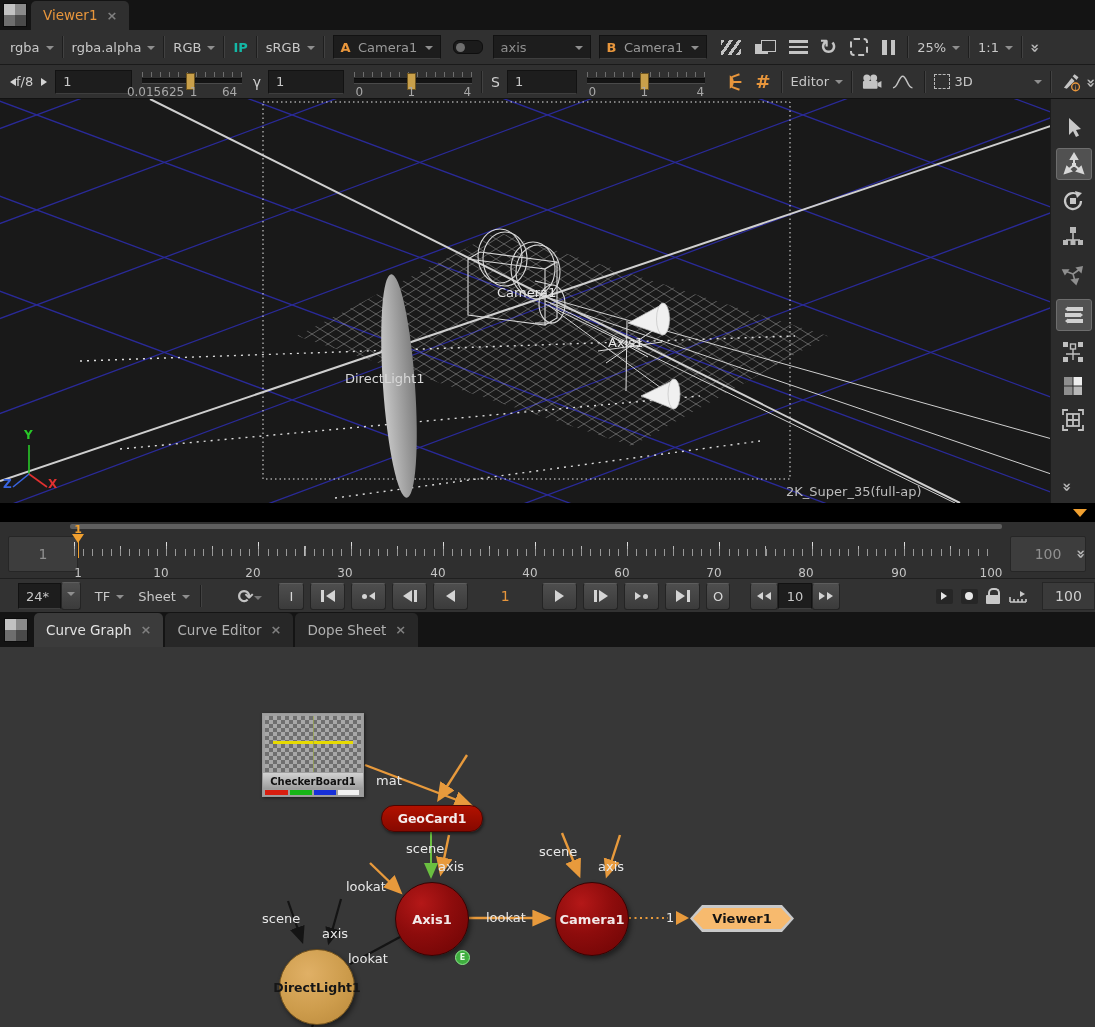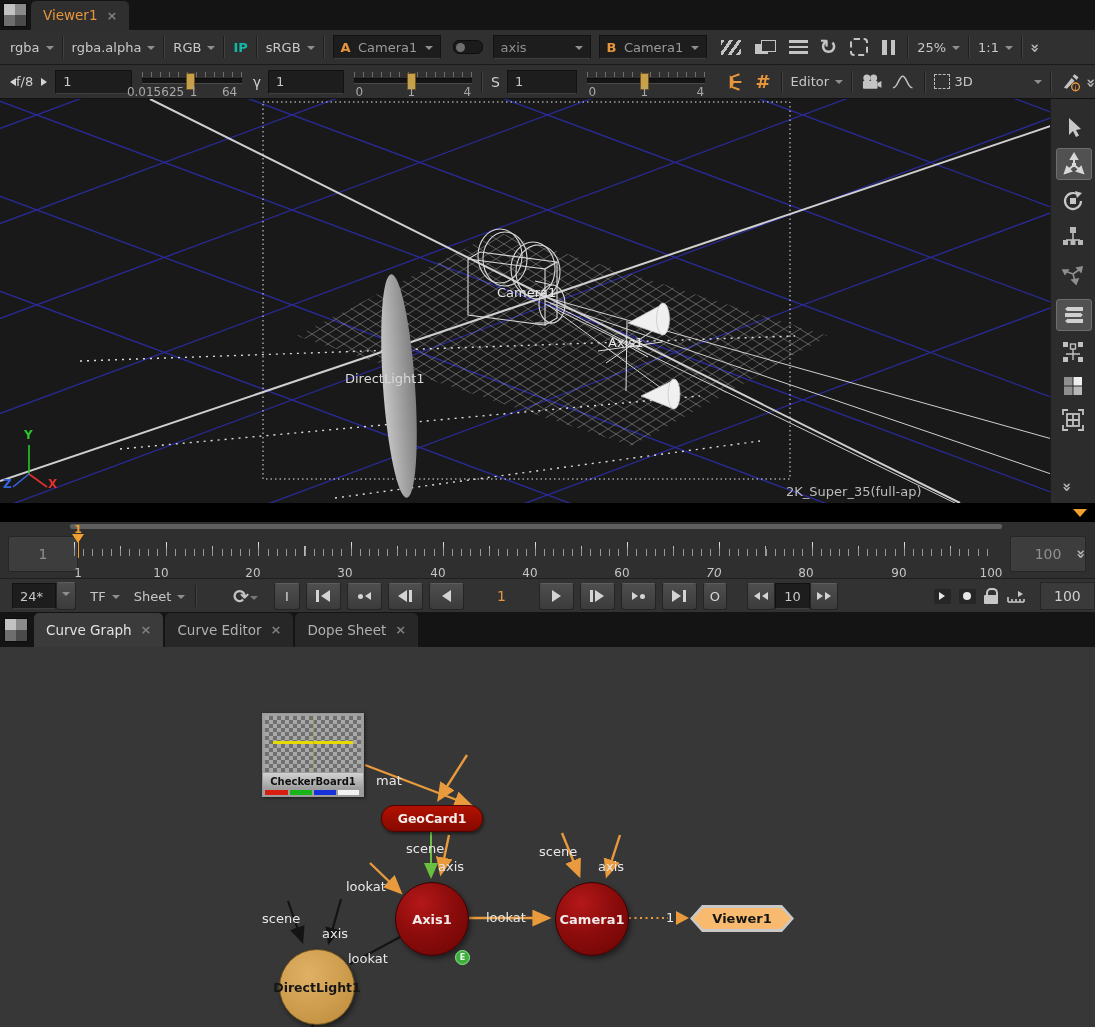--- a/index.html
+++ b/index.html
@@ -407,33 +407,33 @@
       <span class="abs" style="left:8px;top:-7px;transform:translateX(-50%);color:#f0a030;font-size:11px;font-weight:bold;">1</span>
       <div class="abs" style="left:8px;top:4px;transform:translateX(-50%);width:0;height:0;border:6px solid transparent;border-top:9px solid #f0a030;"></div>
       <div class="abs" style="left:8px;top:10px;width:1px;height:18px;background:#f0a030;"></div>
       <span class="ruler-lbl" style="left:8px;">1</span>
       <span class="ruler-lbl" style="left:91px;">10</span>
       <span class="ruler-lbl" style="left:183px;">20</span>
       <span class="ruler-lbl" style="left:275px;">30</span>
       <span class="ruler-lbl" style="left:368px;">40</span>
       <span class="ruler-lbl" style="left:460px;">40</span>
       <span class="ruler-lbl" style="left:552px;">60</span>
-      <span class="ruler-lbl" style="left:644px;font-style:italic;">70</span>
+      <span class="ruler-lbl" style="left:644px;">70</span>
       <span class="ruler-lbl" style="left:736px;">80</span>
       <span class="ruler-lbl" style="left:829px;">90</span>
       <span class="ruler-lbl" style="left:921px;">100</span>
     </div>
     <div class="abs inset" style="left:1010px;top:14px;width:60px;height:34px;background:#3d3d3d;border:1px solid #262626;border-radius:2px;justify-content:center;color:#909090;font-size:14px;">
       <span>100</span>
     </div>
     <span class="chev2 abs" style="left:1077px;top:22px;">»</span>
   </div>
 
   <div class="row" style="top:578px;height:34px;background:#323232;border-top:1px solid #1f1f1f;">
-    <div class="inset" style="margin-left:12px;width:42px;height:24px;">
+    <div class="inset" style="margin-left:18px;width:42px;height:24px;">
       <span>24*</span>
     </div>
     <div class="tbtn" style="min-width:18px;height:26px;">
         <span class="caret" style="margin-top:0;"></span>
       </div>
     <div class="dd" style="margin-left:14px;">
       <span>TF</span>
         <span class="caret"></span>
     </div>
     <div class="dd" style="margin-left:14px;width:72px;justify-content:space-between;">

